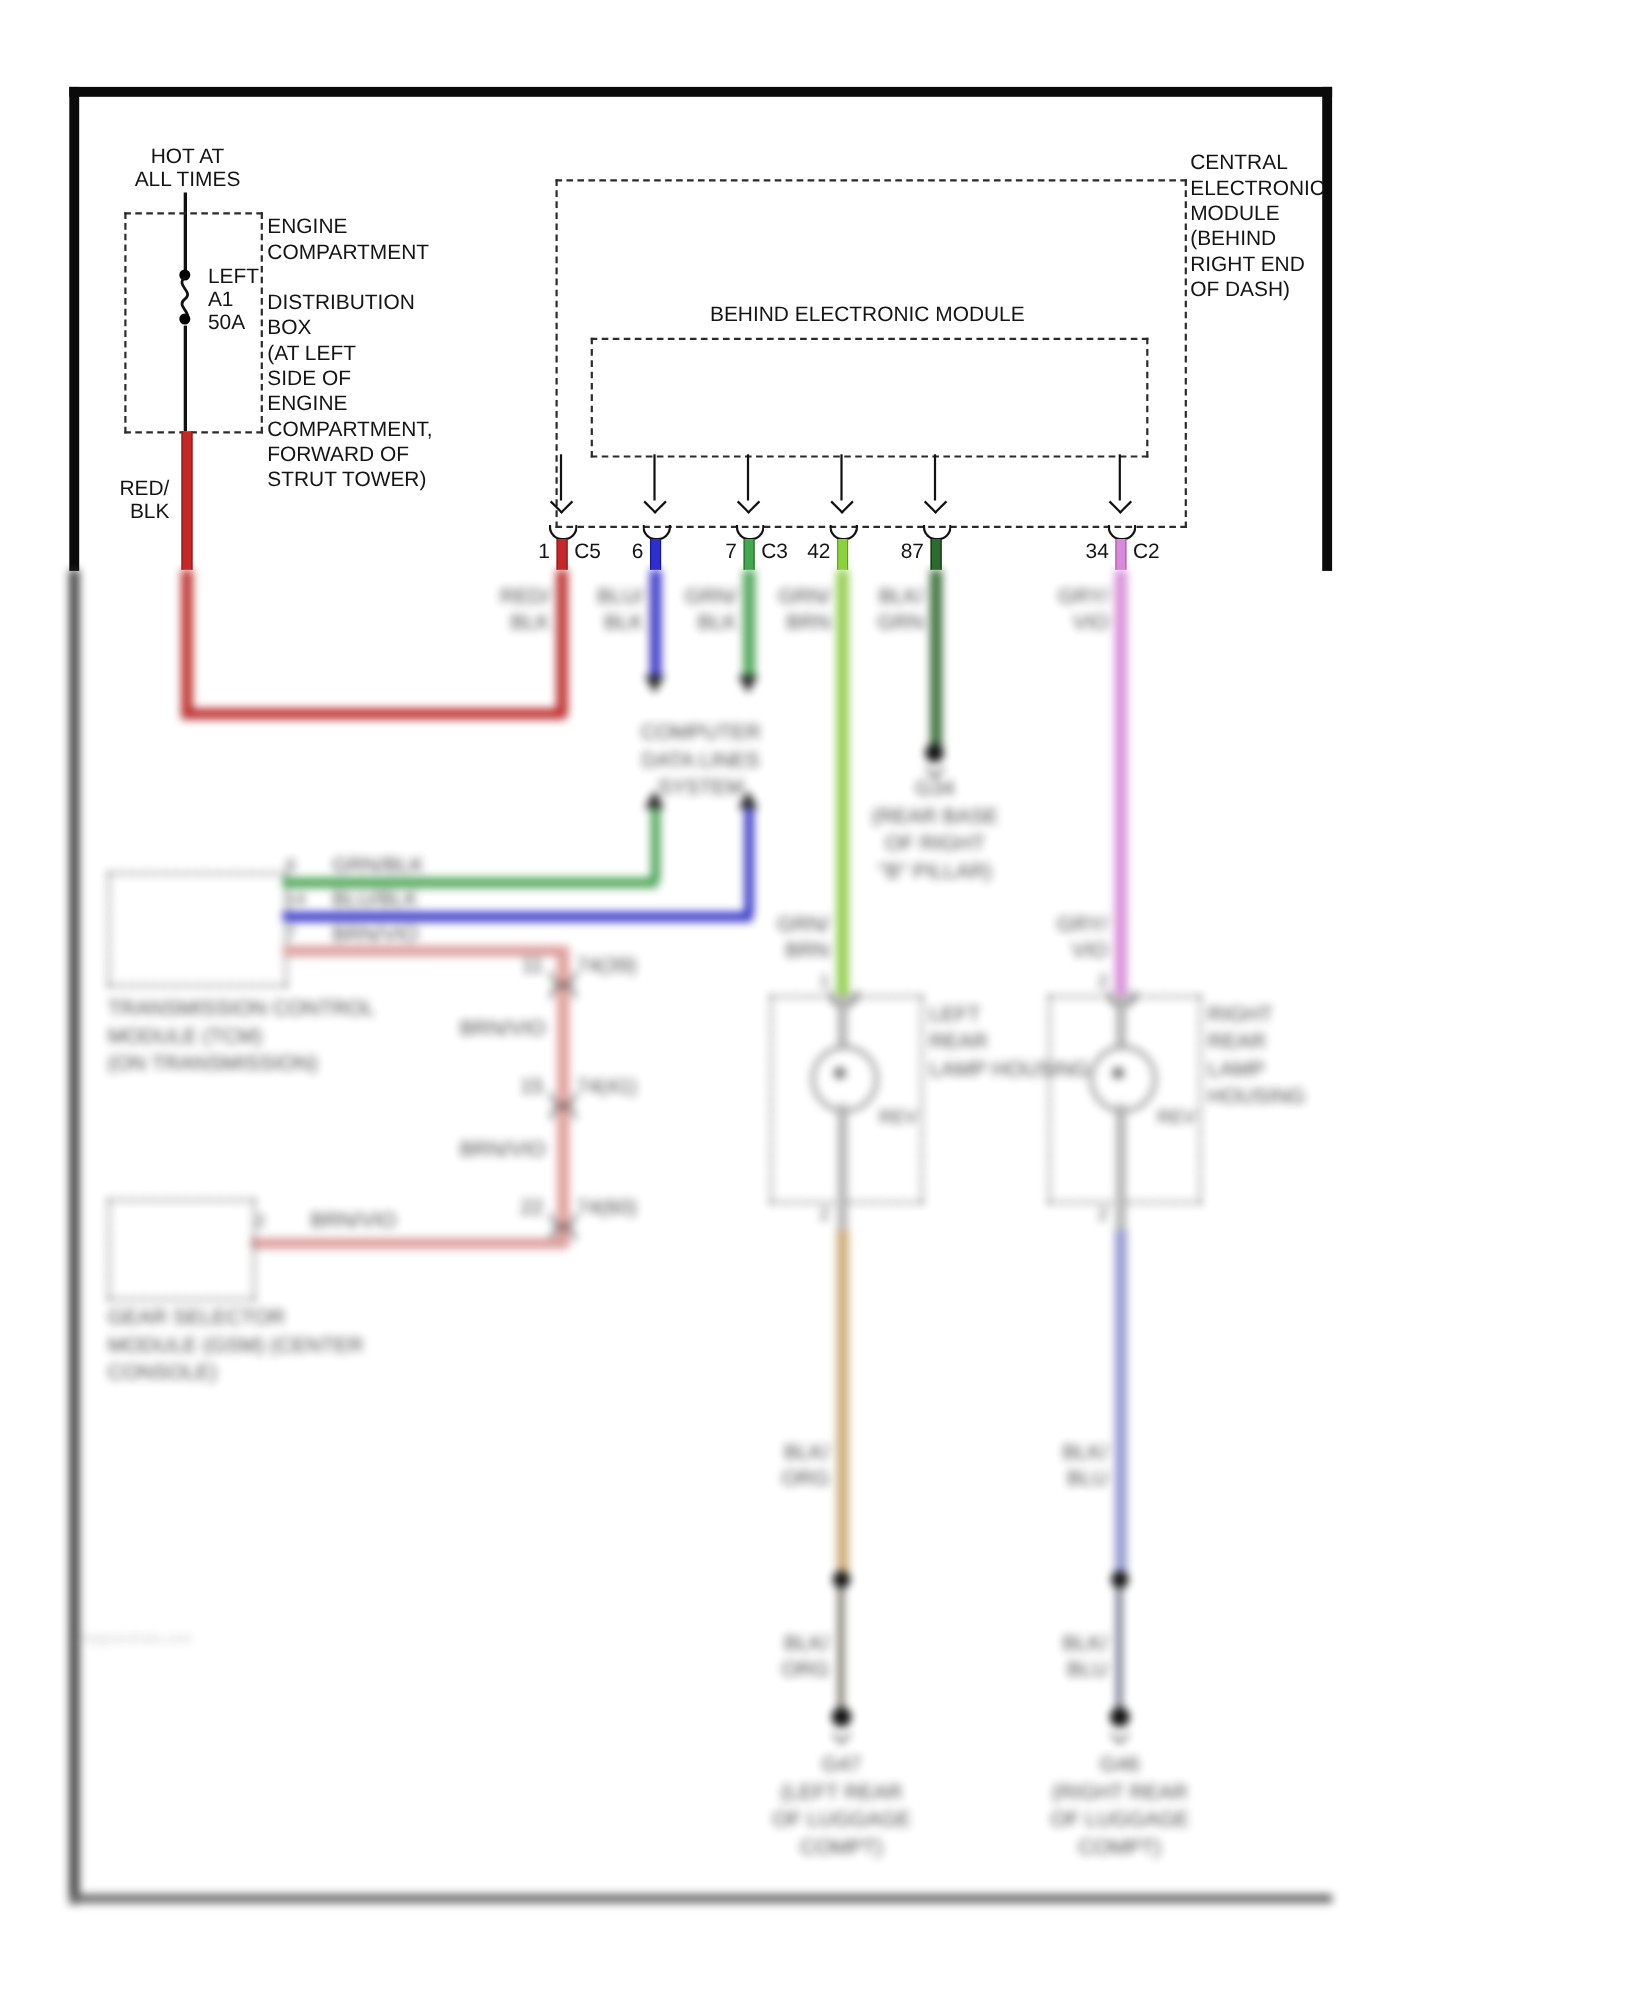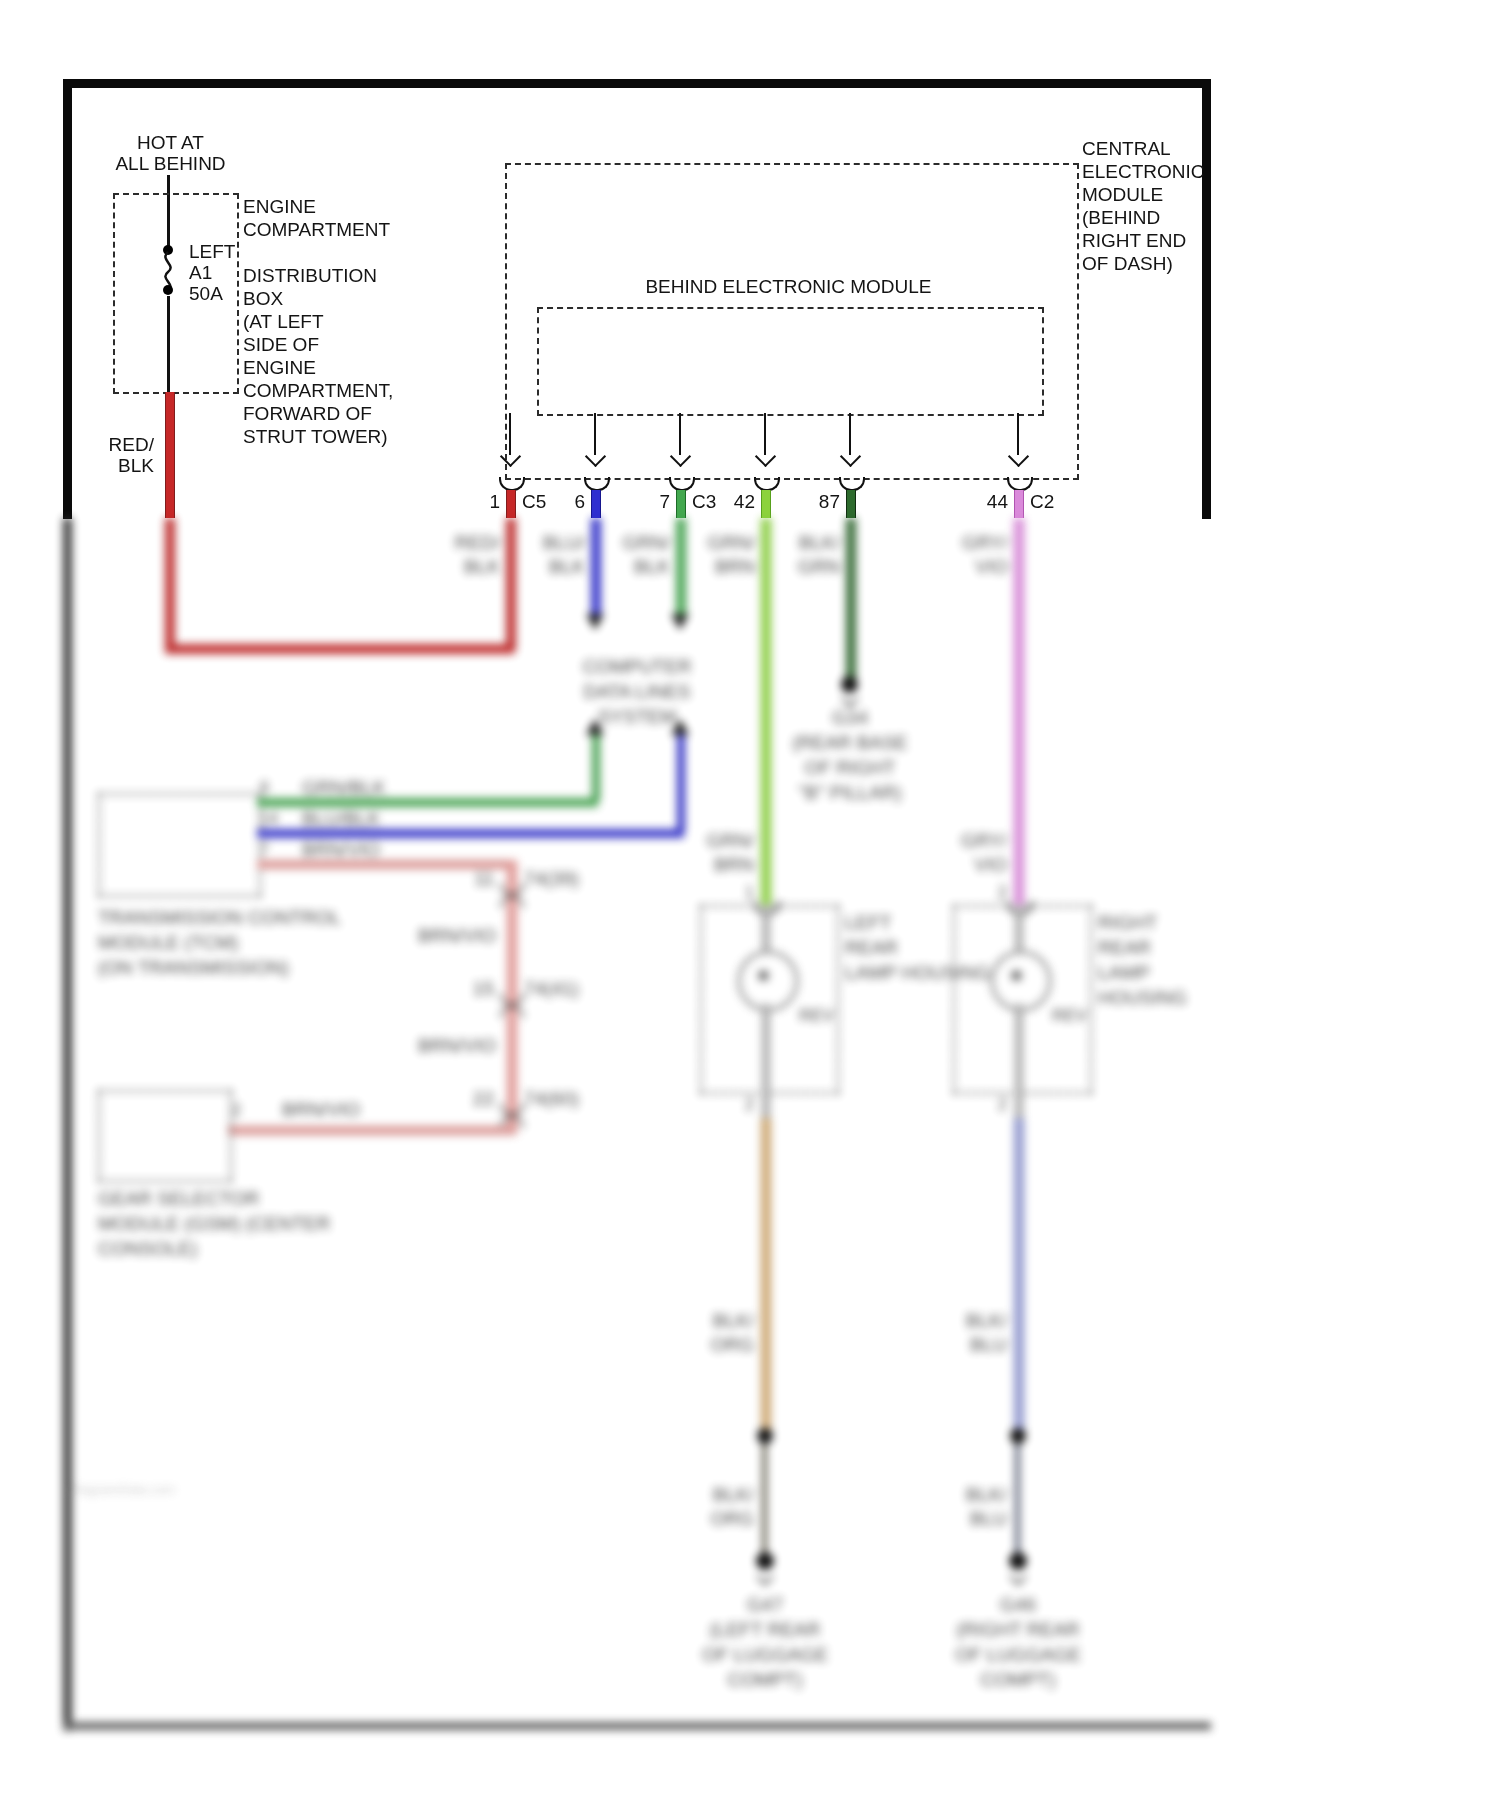--- a/index.html
+++ b/index.html
@@ -45,21 +45,21 @@
 <body>
 
 <div class="page">
 
   <div class="abs">
     <div class="abs bar" style="left:63px;top:79px;width:1148px;height:9px"></div>
     <div class="abs bar" style="left:63px;top:79px;width:9px;height:440px"></div>
     <div class="abs bar" style="left:1202px;top:79px;width:9px;height:440px"></div>
 
     <div class="abs t ctr lh21" style="left:93px;top:132px;width:155px">HOT AT
-ALL BEHIND</div>
+ALL TIMES</div>
     <div class="abs blk" style="left:167px;top:175px;width:3px;height:77px"></div>
 
     <div class="abs dash" style="left:113px;top:193px;width:122px;height:197px"></div>
     <div class="abs dot" style="left:163px;top:245px;width:10px;height:10px"></div>
     <div class="abs" style="left:158px;top:251px">
       <svg width="20" height="42" viewBox="0 0 20 42">
           <path d="M10 1 C 1 9, 19 14, 10 21 C 1 28, 19 33, 10 41" stroke="#111" stroke-width="2.5" fill="none"></path>
         </svg>
     </div>
     <div class="abs dot" style="left:163px;top:285px;width:10px;height:10px"></div>
@@ -119,21 +119,21 @@
     <div class="abs blk" style="left:849px;top:413px;width:2px;height:42px"></div>
     <div class="abs chev" style="left:843px;top:449px"></div>
     <div class="abs arc" style="left:839px;top:477px"></div>
     <div class="abs w-dgrn" style="left:846px;top:490px;width:8px;height:28px"></div>
     <div class="abs t rt" style="left:794px;top:490px;width:46px">87</div>
 
     <div class="abs blk" style="left:1017px;top:413px;width:2px;height:42px"></div>
     <div class="abs chev" style="left:1011px;top:449px"></div>
     <div class="abs arc" style="left:1007px;top:477px"></div>
     <div class="abs w-vio" style="left:1014px;top:490px;width:8px;height:28px"></div>
-    <div class="abs t rt" style="left:962px;top:490px;width:46px">44</div>
+    <div class="abs t rt" style="left:962px;top:490px;width:46px">34</div>
     <div class="abs t" style="left:1030px;top:490px">C2</div>
   </div>
 
   <div class="blur-layer">
     <div class="abs" style="left:63px;top:518px;width:9px;height:1213px;background:#2e2e2e"></div>
     <div class="abs" style="left:63px;top:1722px;width:1148px;height:8px;background:#5c5c5c"></div>
 
     <div class="abs t rt lh24" style="left:420px;top:531px;width:80px">RED/
 BLK</div>
     <div class="abs t rt lh24" style="left:505px;top:531px;width:80px">BLU/

